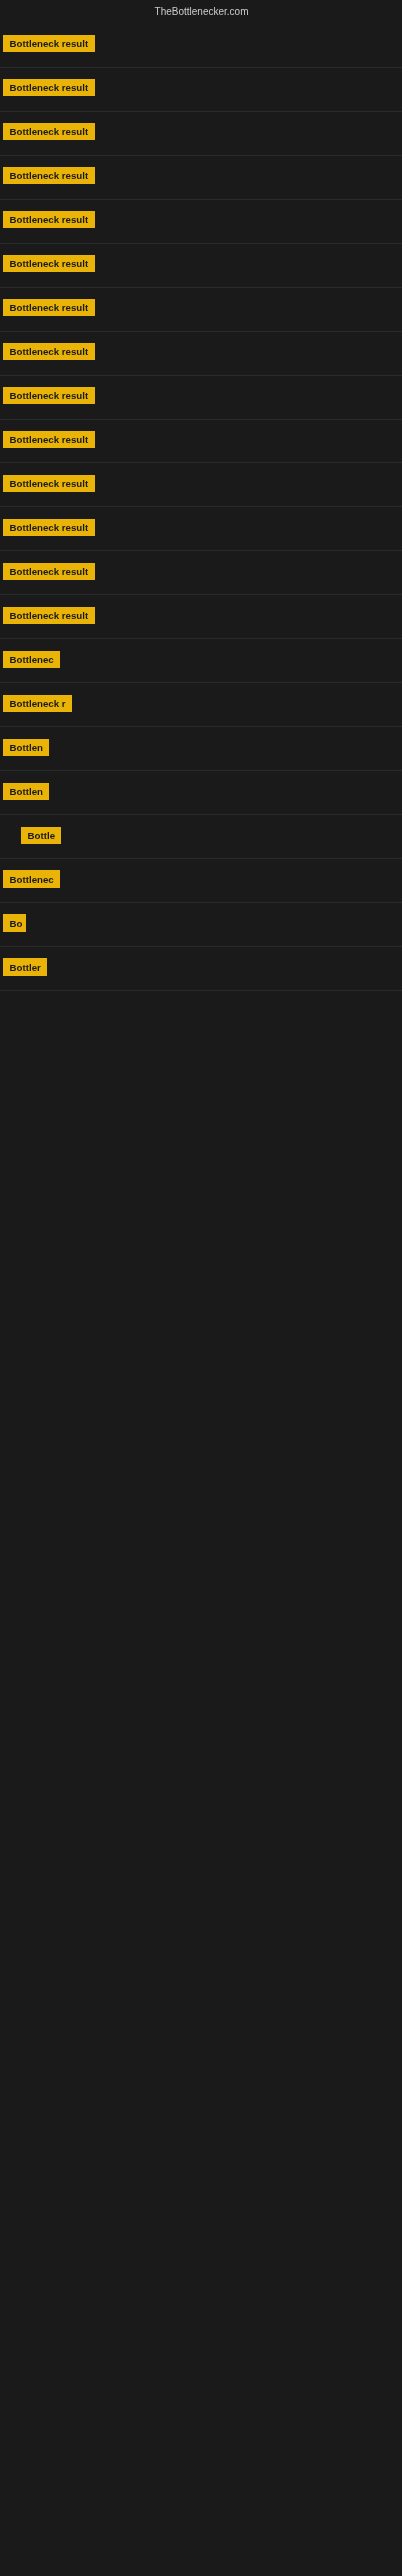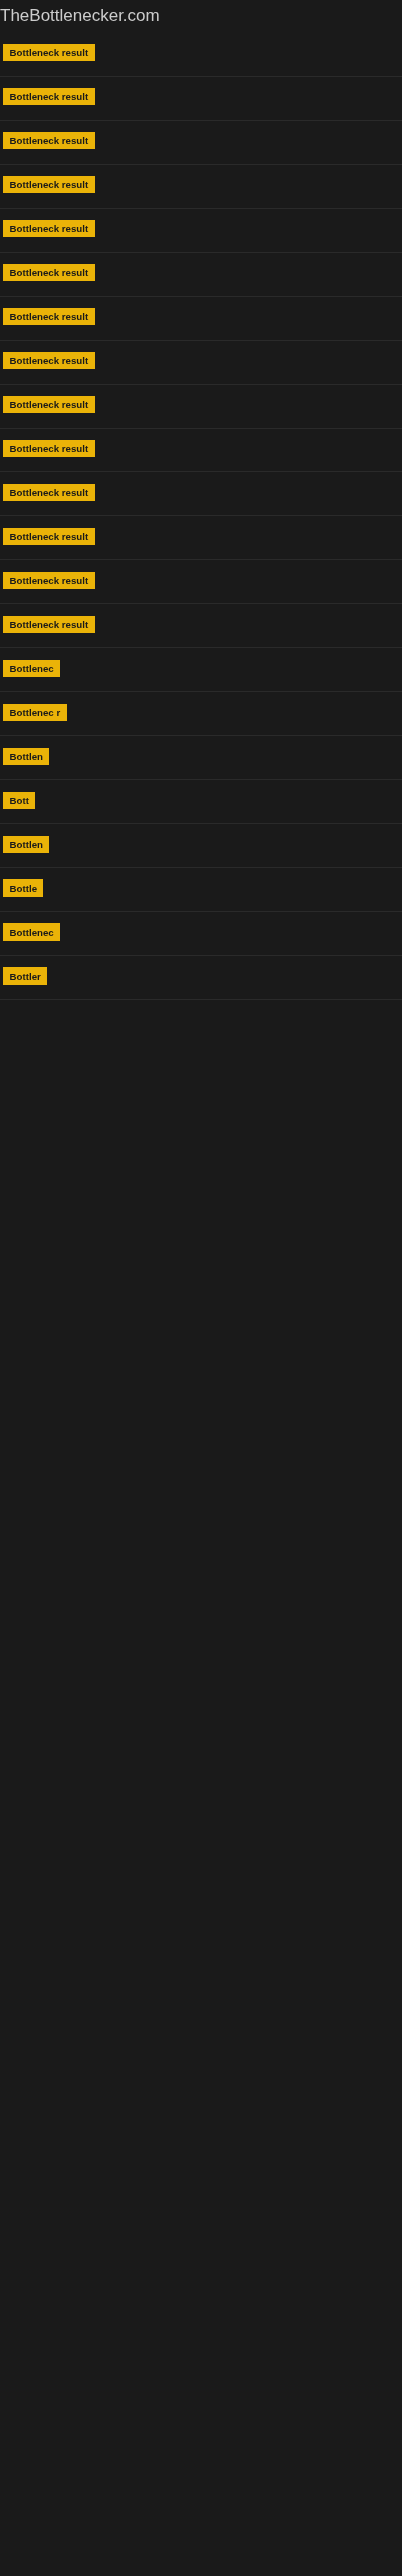--- a/index.html
+++ b/index.html
@@ -10,22 +10,23 @@
 
     body {
       width: 403px;
       min-height: 2576px;
       background-color: #1a1a1a;
       font-family: Arial, sans-serif;
       position: relative;
     }
 
     .site-title {
+      text-align: center;
       color: #cccccc;
-      font-size: 17px;
+      font-size: 10px;
       padding: 6.4px 0;
       background-color: #1a1a1a;
     }
 
     .bottleneck-badge {
       background-color: #eab308;
       color: #1a1a1a;
       font-size: 9.7px;
       font-weight: bold;
       padding: 3.2px 6.4px;
@@ -55,21 +56,21 @@
     <div class="row-container"><span class="bottleneck-badge" style="max-width: 97px;">Bottleneck result</span></div>
     <div class="row-container"><span class="bottleneck-badge" style="max-width: 97px;">Bottleneck result</span></div>
     <div class="row-container"><span class="bottleneck-badge" style="max-width: 97px;">Bottleneck result</span></div>
     <div class="row-container"><span class="bottleneck-badge" style="max-width: 97px;">Bottleneck result</span></div>
     <div class="row-container"><span class="bottleneck-badge" style="max-width: 97px;">Bottleneck result</span></div>
     <div class="row-container"><span class="bottleneck-badge" style="max-width: 97px;">Bottleneck result</span></div>
     <div class="row-container"><span class="bottleneck-badge" style="max-width: 97px;">Bottleneck result</span></div>
     <div class="row-container"><span class="bottleneck-badge" style="max-width: 97px;">Bottleneck result</span></div>
     <div class="row-container"><span class="bottleneck-badge" style="max-width: 97px;">Bottleneck result</span></div>
     <div class="row-container"><span class="bottleneck-badge" style="max-width: 64px;">Bottlenec</span></div>
-    <div class="row-container"><span class="bottleneck-badge" style="max-width: 71px;">Bottlenec r</span></div>
+    <div class="row-container"><span class="bottleneck-badge" style="max-width: 71px;">Bottleneck r</span></div>
     <div class="row-container"><span class="bottleneck-badge" style="max-width: 55px;">Bottlen</span></div>
-    <div class="row-container"><span class="bottleneck-badge" style="max-width: 35px;">Bott</span></div>
     <div class="row-container"><span class="bottleneck-badge" style="max-width: 55px;">Bottlen</span></div>
-    <div class="row-container"><span class="bottleneck-badge" style="max-width: 45px;">Bottle</span></div>
+    <div class="row-container"><span class="bottleneck-badge" style="max-width: 45px; margin-left: 18px;">Bottle</span></div>
     <div class="row-container"><span class="bottleneck-badge" style="max-width: 64px;">Bottlenec</span></div>
+    <div class="row-container"><span class="bottleneck-badge" style="max-width: 22.5px;">Bo</span></div>
     <div class="row-container"><span class="bottleneck-badge" style="max-width: 48px;">Bottler</span></div>
   </div>
 
 
 </body></html>

